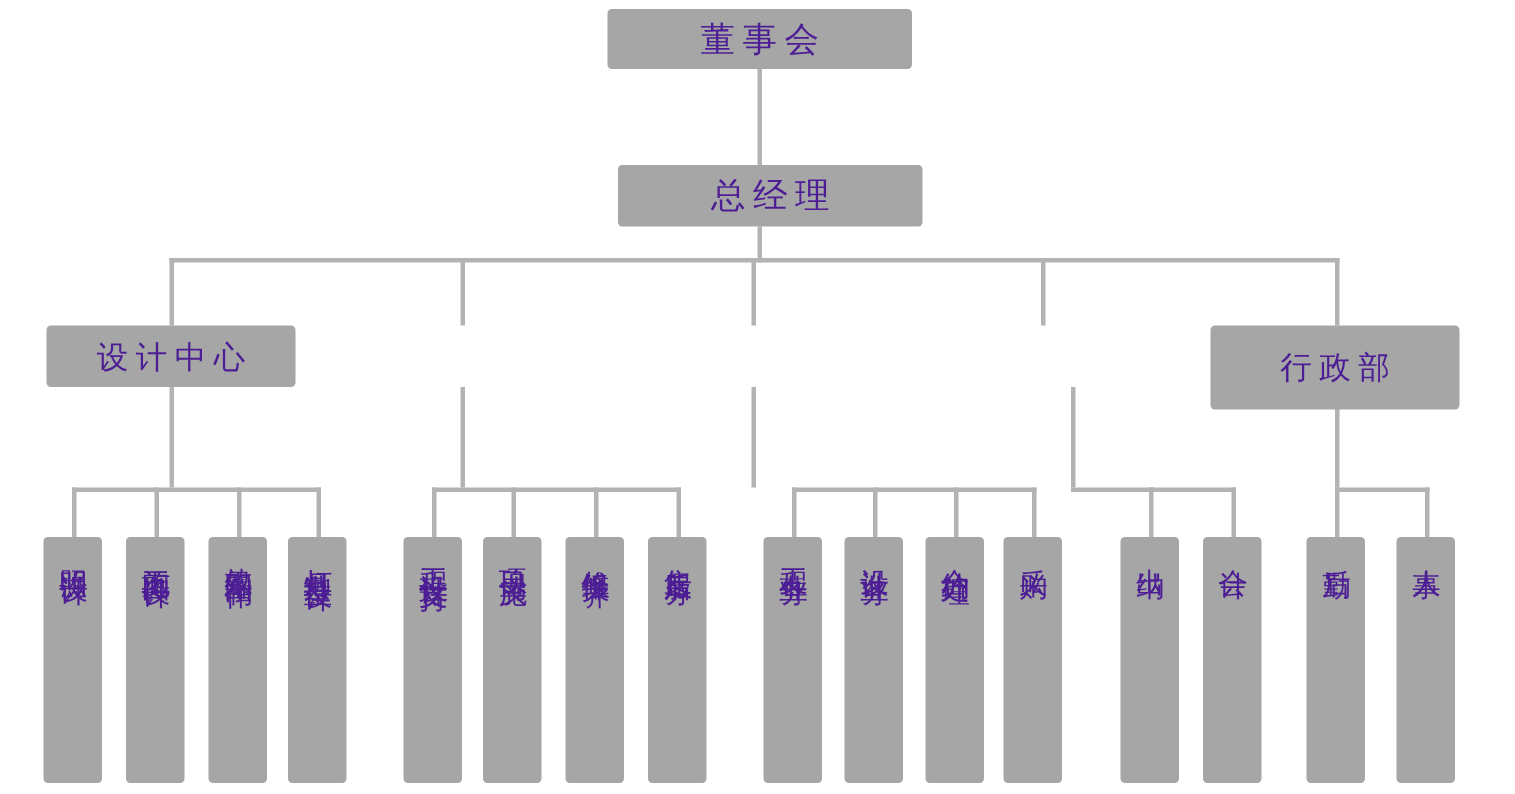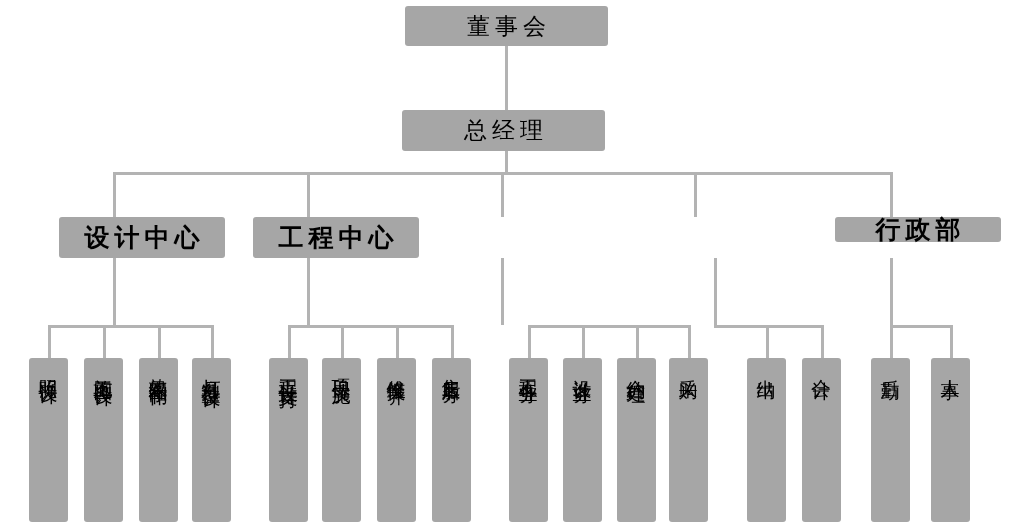--- a/index.html
+++ b/index.html
@@ -12,38 +12,37 @@
     width: 1010px;
     height: 529px;
     background: #ffffff;
     font-family: "DejaVu Sans", "Liberation Sans", sans-serif;
     overflow: hidden;
   }
   .node {
     position: absolute;
     background: #a6a6a6;
     border-radius: 3px;
-    color: #000000;
+    color: #4c1d95;
     box-sizing: border-box;
     display: flex;
     align-items: center;
     justify-content: center;
   }
   .node.top {
     font-size: 23px;
     letter-spacing: 5px;
     text-indent: 5px;
     font-weight: 400;
   }
   .node.level2 {
-    font-size: 25px;
+    font-size: 21px;
     letter-spacing: 5px;
     text-indent: 5px;
-    font-weight: 700;
-    margin-left: 28px;
+    font-weight: 400;
   }
   .node.leaf {
     align-items: flex-start;
     justify-content: center;
     padding-top: 6px;
     font-size: 19px;
     line-height: 25px;
     font-weight: 400;
   }
   .leaf-text {
@@ -105,31 +104,28 @@
 
   <div class="line v" style="left:890px; top:258px; height:67px;"></div>
   <div class="line h" style="left:890px; top:325px; width:63px;"></div>
   <div class="line v" style="left:890px; top:325px; height:33px;"></div>
   <div class="line v" style="left:950px; top:325px; height:33px;"></div>
 
   <div class="node top" style="left:405px; top:6px; width:203px; height:40px;">
     <span>董事会</span>
   </div>
 
-  <div class="node top" style="left:402px; top:110px; width:203px; height:41px;">
+  <div class="node top" style="left:412px; top:110px; width:203px; height:41px;">
     <span>总经理</span>
   </div>
 
   <div class="node level2" style="left:31px; top:217px; width:166px; height:41px;">
     <span>设计中心</span>
   </div>
-  <div class="node level2" style="left:225px; top:217px; width:166px; height:41px;">
-    <span>工程中心</span>
-  </div>
-  <div class="node level2" style="left:807px; top:217px; width:166px; height:25px;">
+  <div class="node level2" style="left:807px; top:217px; width:166px; height:56px;">
     <span>行政部</span>
   </div>
 
   <div class="node leaf" style="left:29px; top:358px; width:39px; height:164px;">
     <span class="leaf-text">照明设计</span>
   </div>
   <div class="node leaf" style="left:84px; top:358px; width:39px; height:164px;">
     <span class="leaf-text">施工图设计</span>
   </div>
   <div class="node leaf" style="left:139px; top:358px; width:39px; height:164px;">

